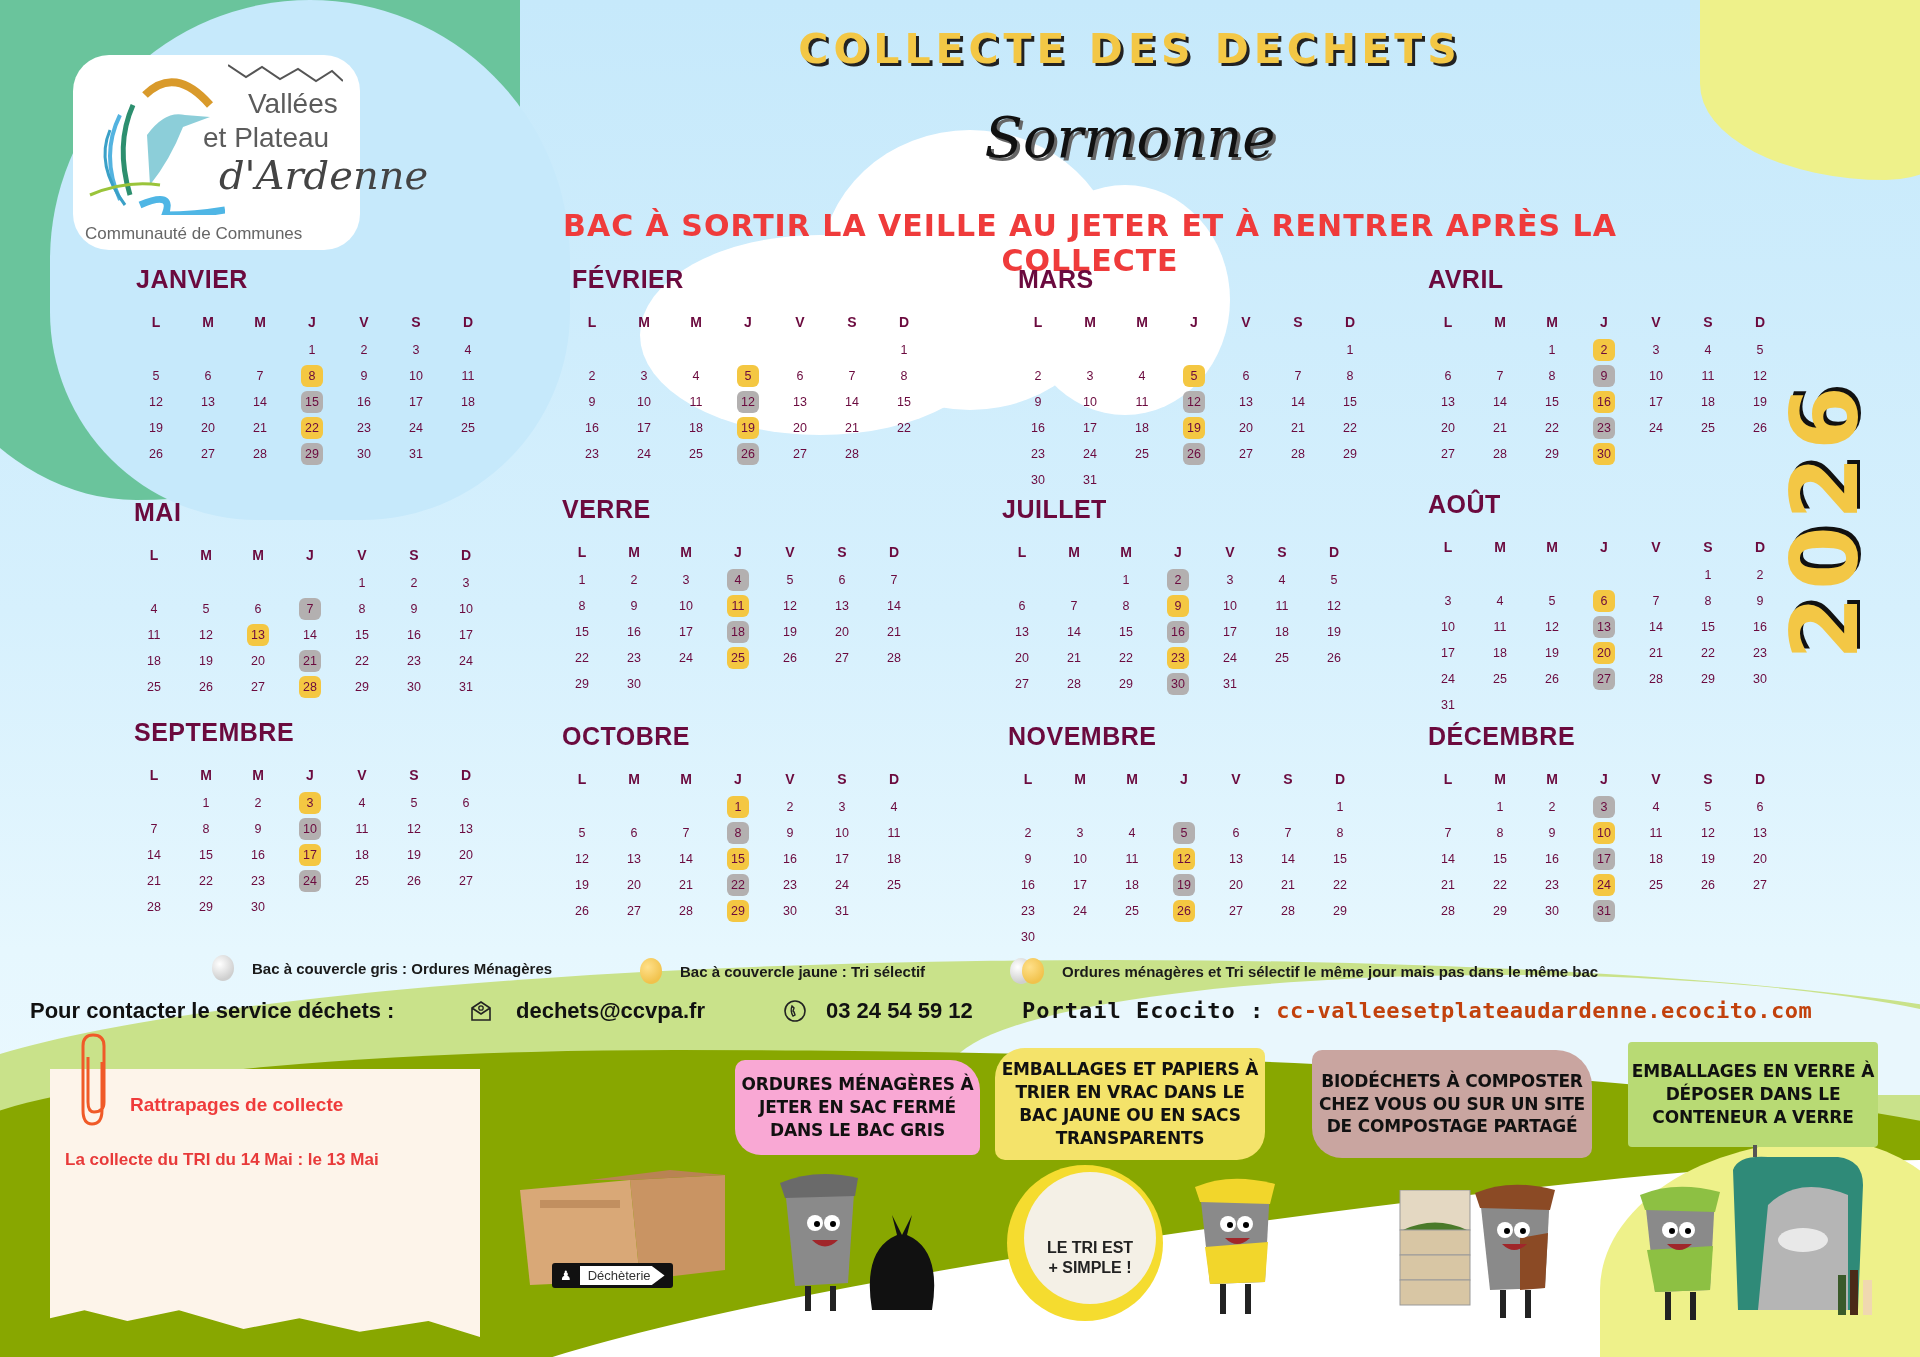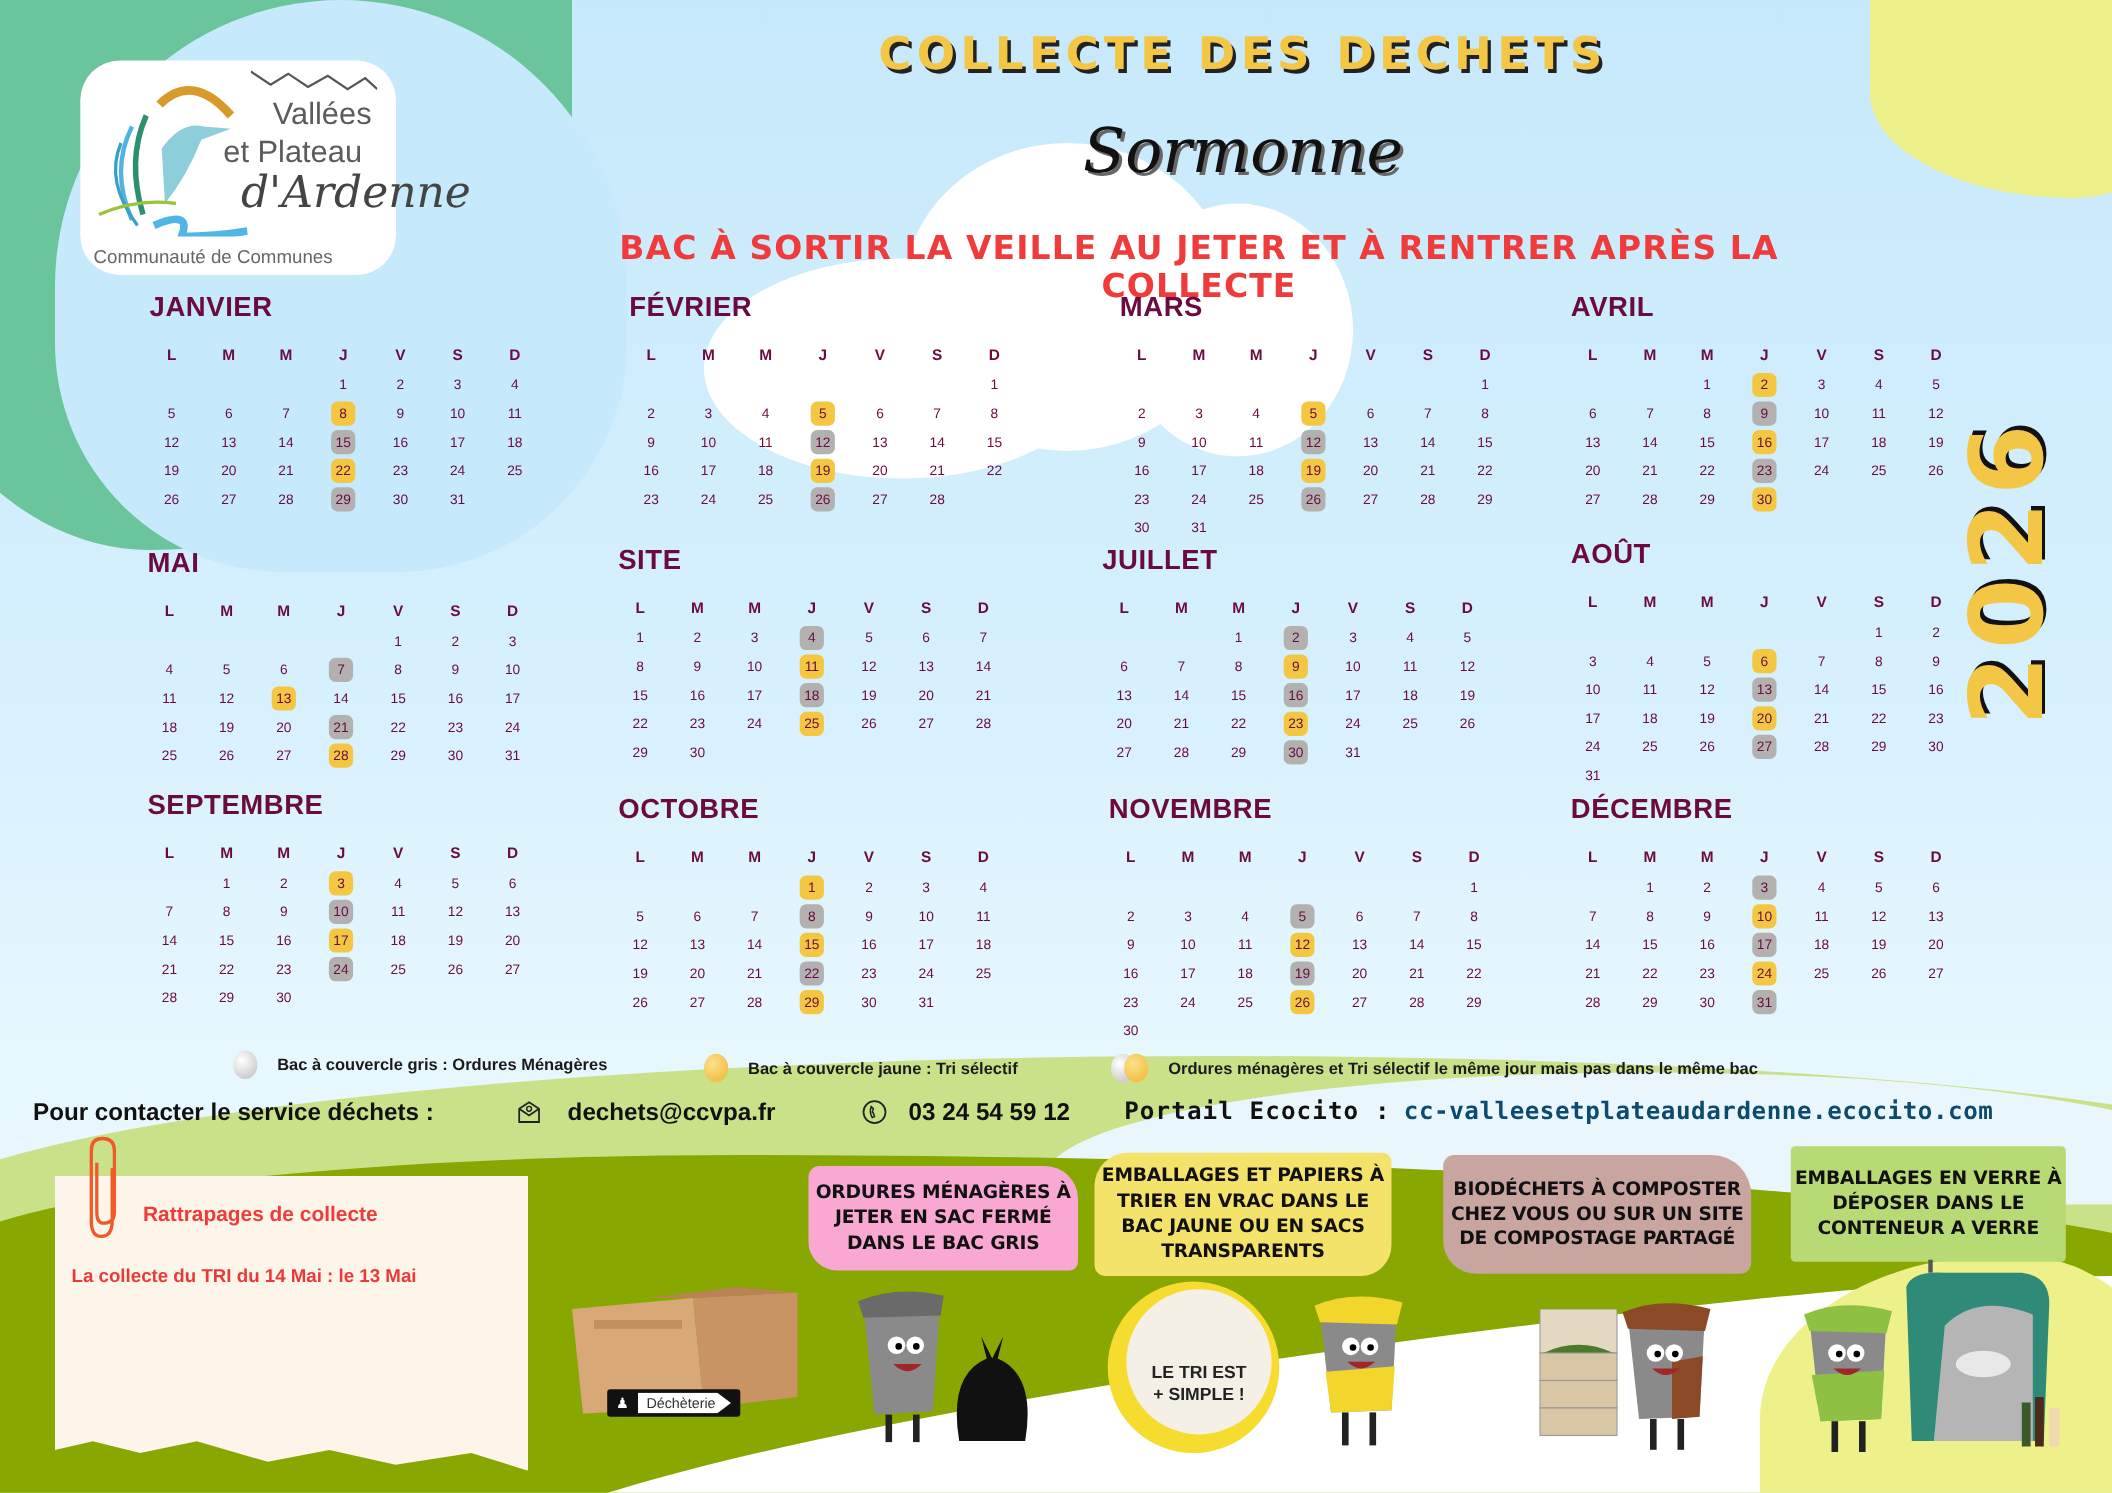--- a/index.html
+++ b/index.html
@@ -49,21 +49,21 @@
   .legend-dot { width: 22px; height: 26px; border-radius: 50%; display: inline-block; }
   .dot-gris { background: radial-gradient(circle at 35% 35%, #fff, #cfcfcf 70%); }
   .dot-jaune { background: radial-gradient(circle at 35% 35%, #ffe08a, #f1c24c 70%); }
   .dot-both { position: relative; width: 34px; height: 26px; }
   .dot-both i { position: absolute; top: 0; width: 22px; height: 26px; border-radius: 50%; }
   .dot-both i.a { left: 0; background: radial-gradient(circle at 35% 35%, #fff, #cfcfcf 70%); }
   .dot-both i.b { left: 12px; background: radial-gradient(circle at 35% 35%, #ffe08a, #f1c24c 70%); }
 
   .contact { position: absolute; top: 998px; font-size: 22px; font-weight: bold; color: #111; display: flex; align-items: center; white-space: nowrap; }
   .contact-icon { width: 26px; height: 26px; display: inline-flex; align-items: center; justify-content: center; }
-  .contact-link { color: #0c4a6e; font-family: "DejaVu Sans Mono", monospace; letter-spacing: 0.5px; }
+  .contact-link { color: #c2410c; font-family: "DejaVu Sans Mono", monospace; letter-spacing: 0.5px; }
   .ecocito-label { font-family: "DejaVu Sans Mono", monospace; letter-spacing: 1px; }
 
   .paper { position: absolute; left: 50px; top: 1069px; width: 430px; height: 268px; background: #fdf4ea; clip-path: polygon(0 0, 100% 0, 100% 100%, 88% 94%, 72% 98%, 58% 93%, 45% 97%, 30% 90%, 18% 94%, 8% 90%, 0 93%); }
   .clip { position: absolute; left: 80px; top: 1032px; width: 30px; height: 95px; }
   .paper-title { position: absolute; left: 130px; top: 1094px; font-size: 19px; font-weight: bold; color: #ef3b3b; }
   .paper-line { position: absolute; left: 65px; top: 1150px; font-size: 17px; font-weight: bold; color: #e83a3a; }
 
   .brush { position: absolute; text-align: center; font-size: 17px; font-weight: bold; color: #111; line-height: 1.35; font-family: "DejaVu Sans", sans-serif; display: flex; align-items: center; justify-content: center; letter-spacing: -0.2px; }
   .brush-gris { left: 735px; top: 1060px; width: 245px; height: 95px; background: #f9a8d4; border-radius: 10px 30px 8px 26px; }
   .brush-jaune { left: 995px; top: 1048px; width: 270px; height: 112px; background: #f4e36a; border-radius: 30px 8px 28px 10px; }
@@ -644,21 +644,21 @@
       </div>
       <div class="day">
         <span>30</span>
       </div>
       <div class="day">
         <span>31</span>
       </div>
     </div>
 </div>
 <div class="month" style="left:556px;top:495px;">
-  <div class="month-title">SITE</div>
+  <div class="month-title">VERRE</div>
   <div class="grid">
       <div class="dow">L</div>
       <div class="dow">M</div>
       <div class="dow">M</div>
       <div class="dow">J</div>
       <div class="dow">V</div>
       <div class="dow">S</div>
       <div class="dow">D</div>
       <div class="day">
         <span>1</span>

